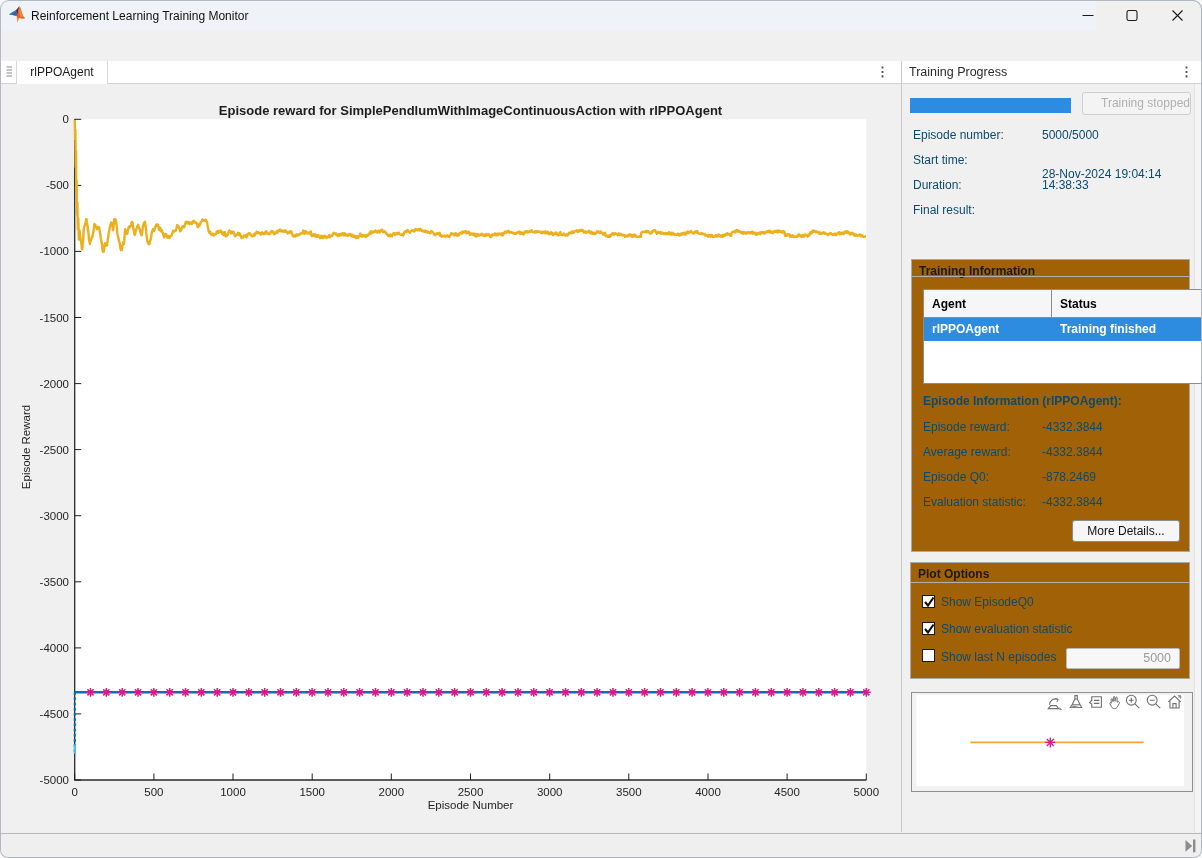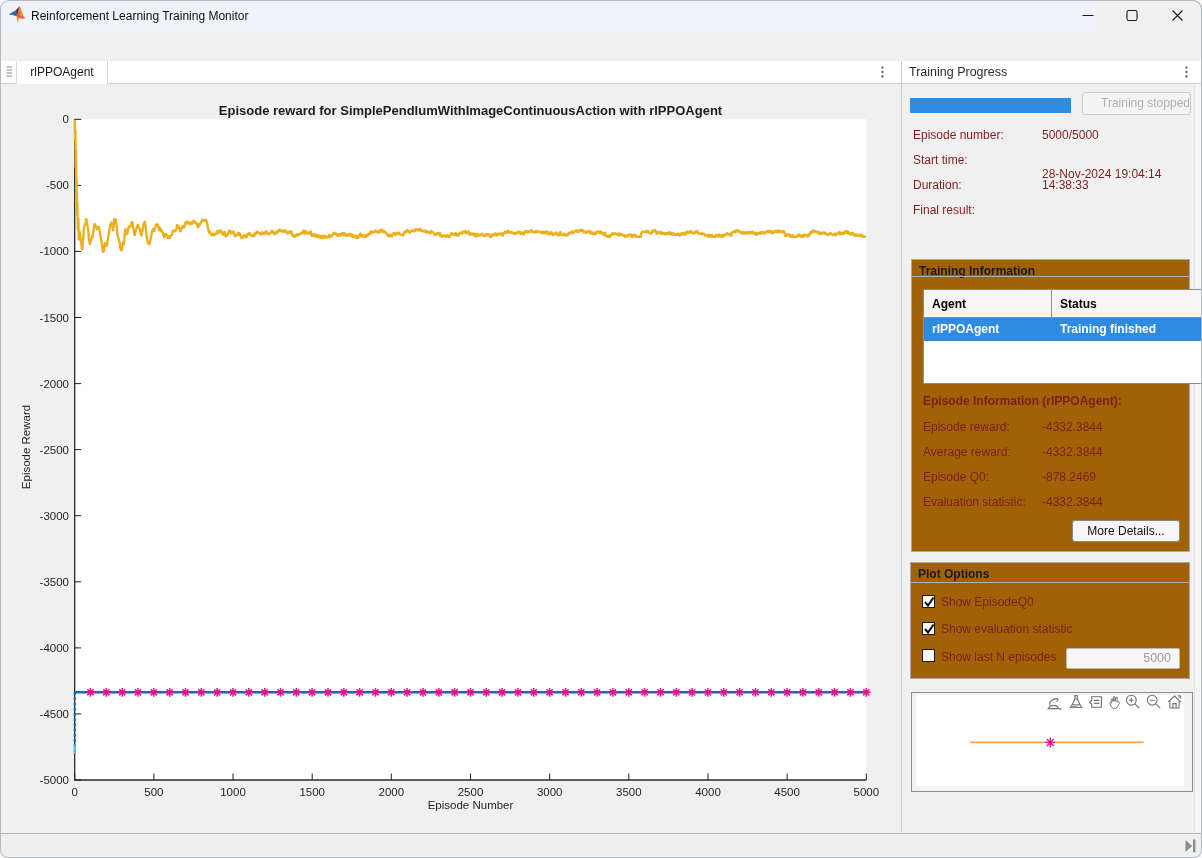--- a/index.html
+++ b/index.html
@@ -26,21 +26,21 @@
   .dots { font-size:13px; color:#555; font-weight:bold; }
   #vdiv { left:901px; top:61px; width:1px; height:771px; background:#c9c9c9; }
   #tpheader { left:909px; top:65px; font-size:12.5px; color:#2b2b2b; }
   
   #doc { left:0; top:84px; width:901px; height:748px; background:#f0f0f0; }
   #panel { left:902px; top:84px; width:300px; height:748px; background:#f0f0f0; }
   
   #statusbar { left:0; top:833px; width:1202px; height:25px; background:#efefef;
     border-top:1px solid #b8b8b8; }
   
-  .rp { position:absolute; font-size:12px; color:#7f1d1d; }
+  .rp { position:absolute; font-size:12px; color:#0c4a6e; }
   #pbar { left:910px; top:98px; width:161px; height:15px; background:#2e8ce0; }
   #btn-stopped { left:1082px; top:92px; width:109px; height:23px; background:#f4f4f4;
     border:1px solid #cdcdcd; border-radius:3px; color:#b0b0b0; font-size:12px;
     text-align:right; line-height:21px; }
   .lbl { left:913px; }
   .val { left:1042px; }
   .sect { position:absolute; border:1px solid #a9a9a9; background:#a16207; }
   .sect h3 { position:absolute; left:7px; top:4px; font-size:12px; color:#1a1a1a; }
   .sect .hline { position:absolute; left:0px; right:0px; top:16px; height:1px; background:#b0b0b0; }
   .sect .hline2 { top:19px; }

